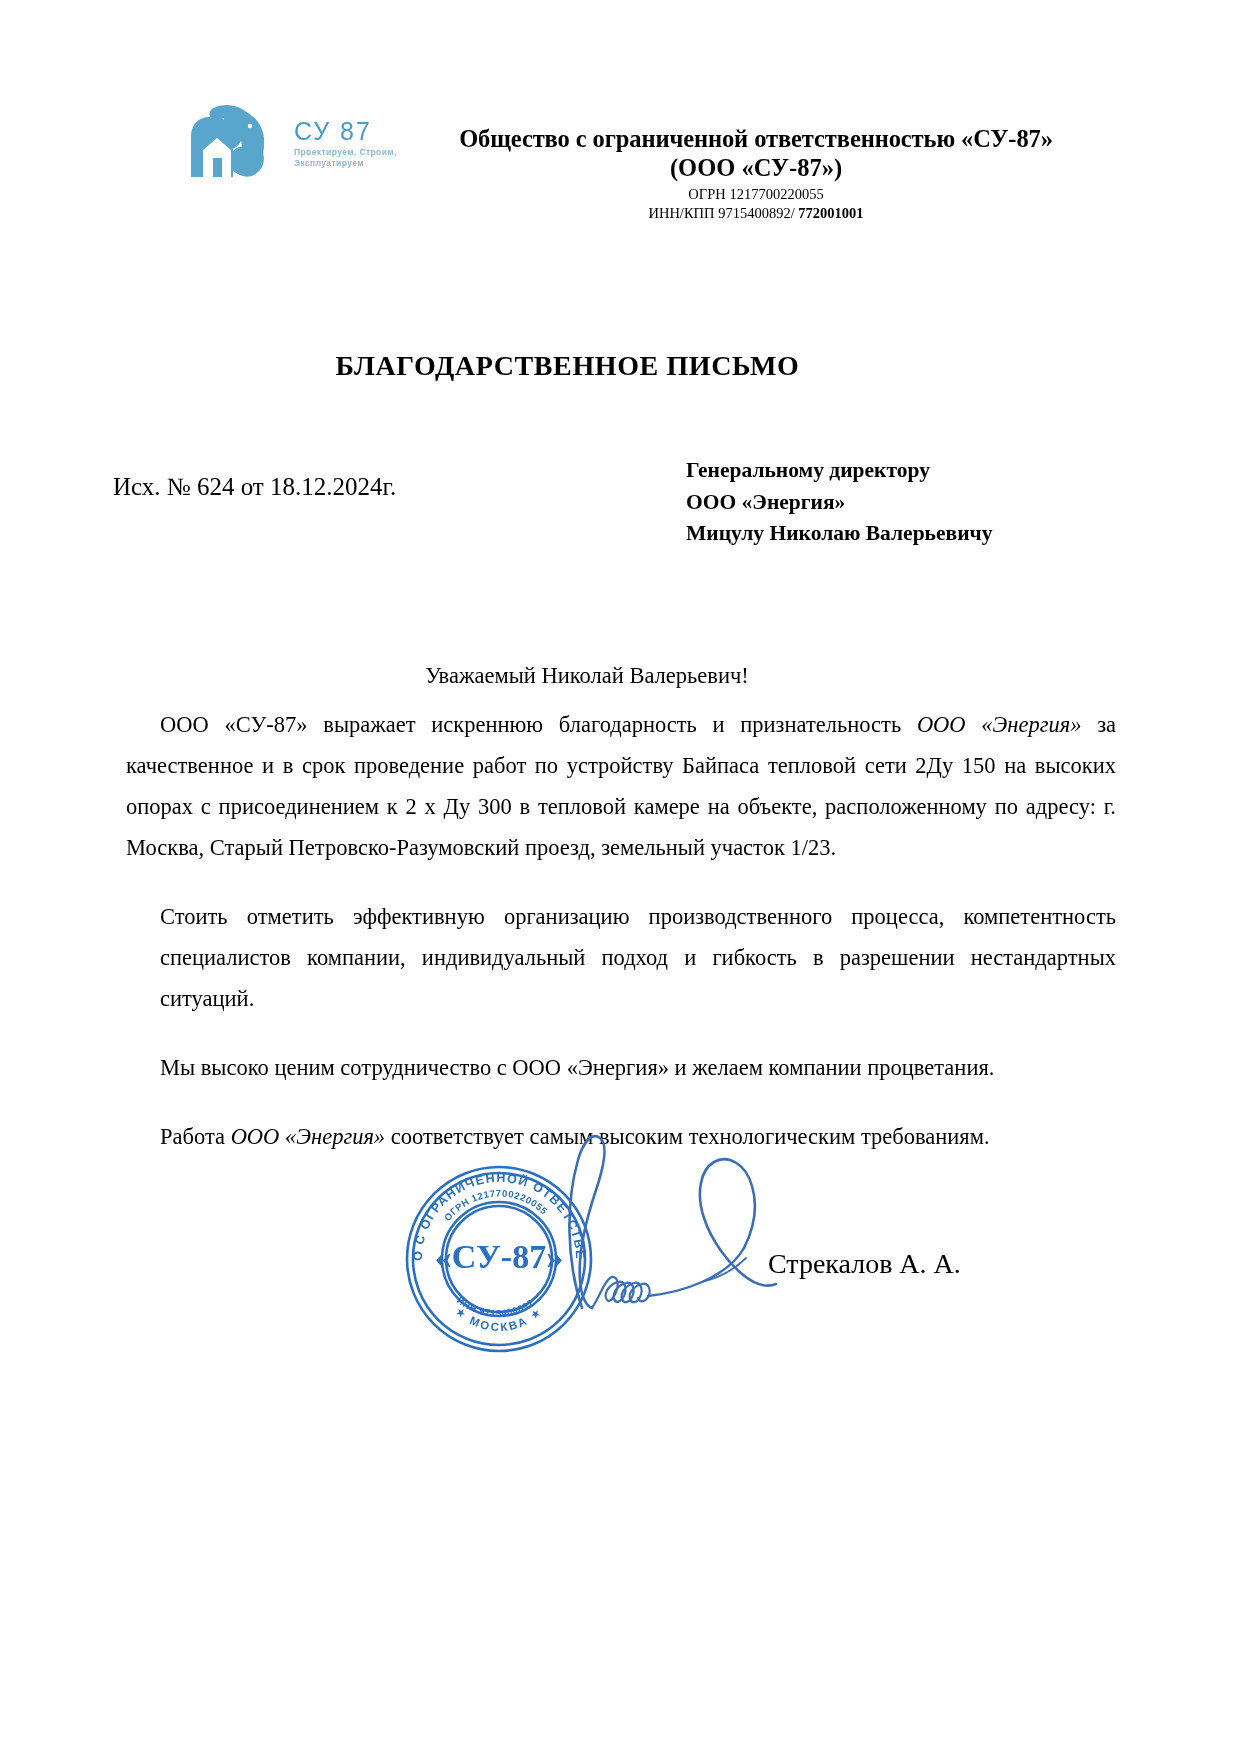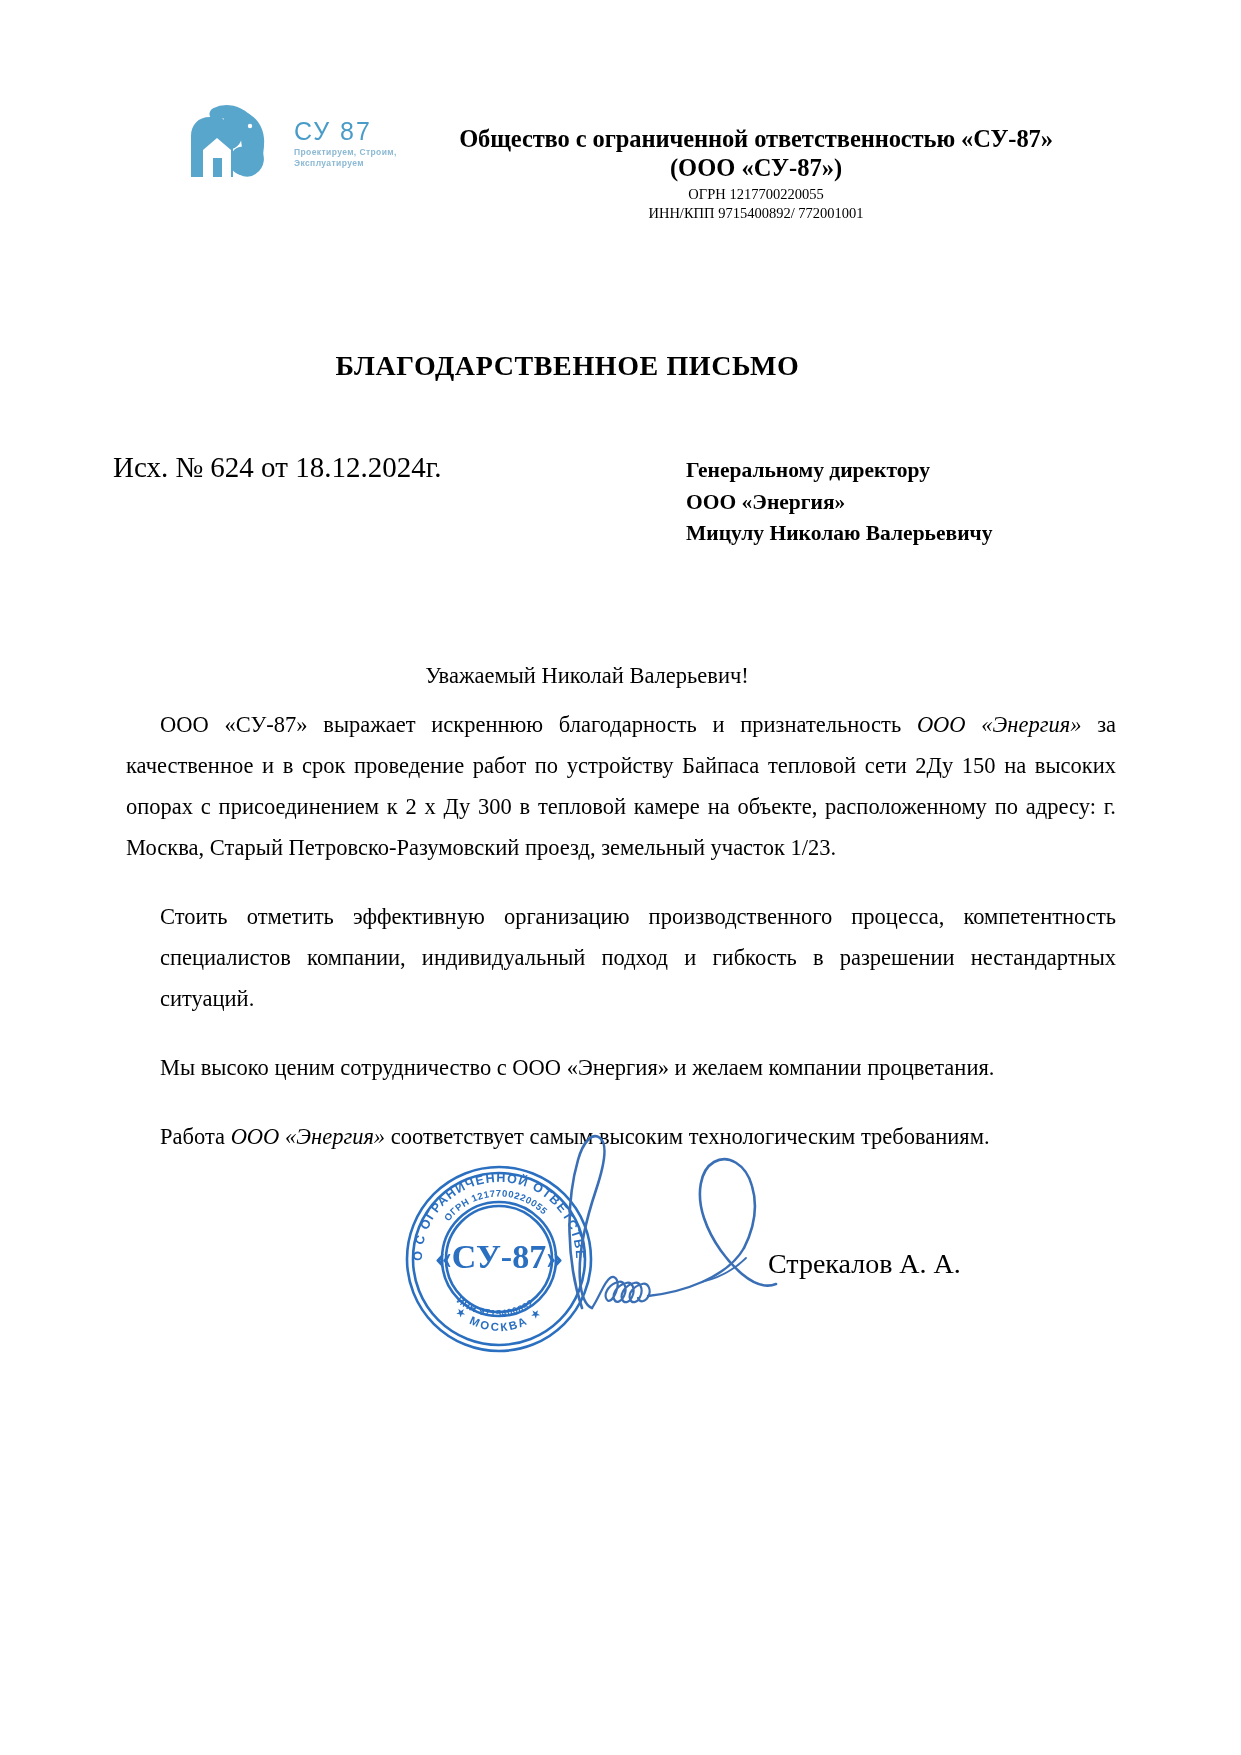--- a/index.html
+++ b/index.html
@@ -85,40 +85,40 @@
   }
   .org-ogrn {
     font-size: 14.5px;
     line-height: 1.35;
     margin-top: 2px;
   }
   .org-inn {
     font-size: 14.5px;
     line-height: 1.35;
   }
-  .org-inn .kpp { font-weight: normal; }
+  .org-inn .kpp { font-weight: bold; }
 
   
   .doc-title {
     position: absolute;
     top: 350px;
     left: 0;
     width: 1135px;
     text-align: center;
     font-size: 28px;
     font-weight: bold;
     letter-spacing: 0.6px;
   }
 
   
   .outgoing-no {
     position: absolute;
-    top: 451px;
+    top: 473px;
     left: 113px;
-    font-size: 29px;
+    font-size: 25px;
     white-space: nowrap;
   }
   .addressee {
     position: absolute;
     top: 455px;
     left: 686px;
     font-size: 21.5px;
     font-weight: bold;
     line-height: 1.47;
   }

